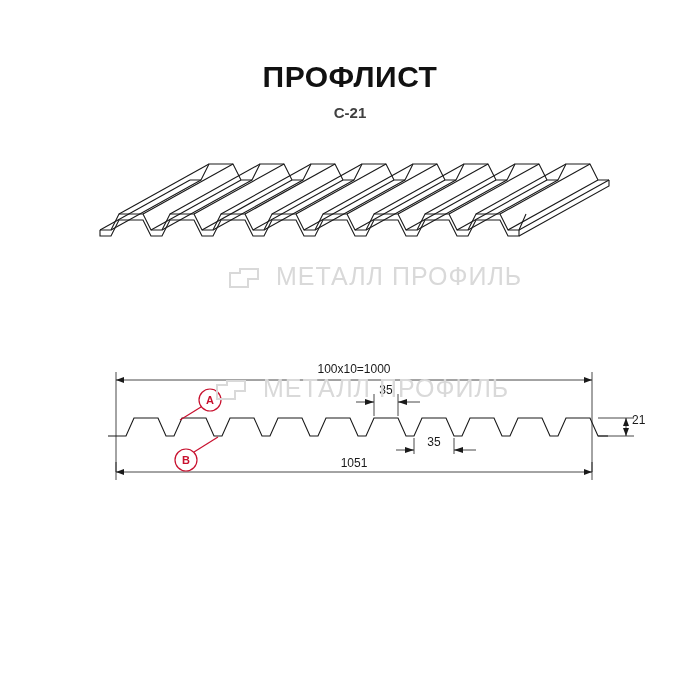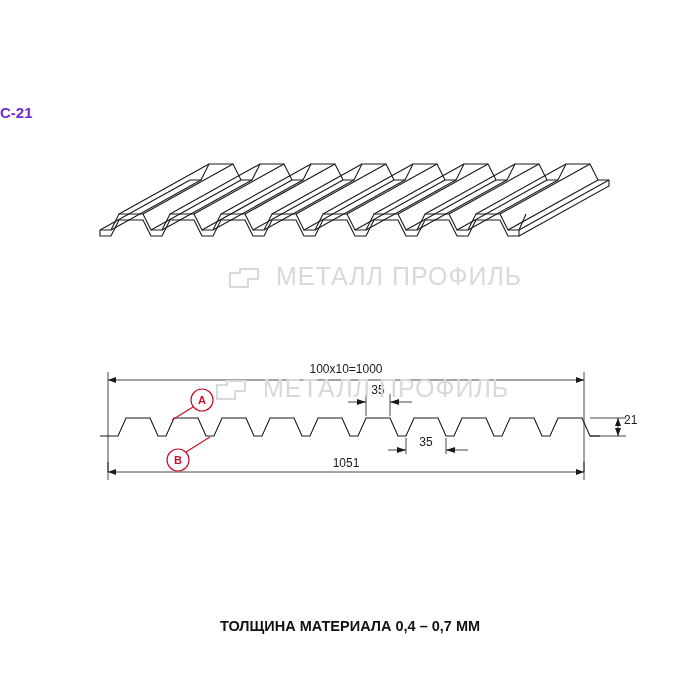--- a/index.html
+++ b/index.html
@@ -28,36 +28,36 @@
     font-size: 30px;
     font-weight: bold;
     letter-spacing: 0.5px;
     color: #111;
   }
   .subtitle {
     position: absolute;
     top: 104px;
     left: 0;
     width: 700px;
-    text-align: left;
+    text-align: center;
     font-size: 15px;
     font-weight: bold;
-    color: #6d28d9;
+    color: #404040;
   }
   .iso-area {
     position: absolute;
     top: 150px;
     left: 70px;
     width: 560px;
     height: 160px;
   }
   .tech-area {
     position: absolute;
     top: 350px;
-    left: 60px;
+    left: 68px;
     width: 580px;
     height: 160px;
   }
   .footer {
     position: absolute;
     top: 618px;
     left: 0;
     width: 700px;
     text-align: center;
     font-size: 14.5px;
@@ -93,20 +93,21 @@
   .dim { fill: none; stroke: #1a1a1a; stroke-width: 0.8; }
   .red { fill: none; stroke: #c8102e; stroke-width: 1.2; }
   .red-t { fill: #c8102e; font-size: 11px; font-weight: bold; font-family: "Liberation Sans", sans-serif; }
   .dtxt { fill: #1a1a1a; font-size: 12px; font-family: "Liberation Sans", sans-serif; }
 </style>
 </head>
 <body>
 
 <div class="page">
 
+  <div class="title">ПРОФЛИСТ</div>
   <div class="subtitle">С-21</div>
 
   <div class="iso-area">
     <svg width="560" height="160" viewBox="0 0 560 160">
       <g class="ln">
 
         <path d="M120 30 L131 30 L139 14 L163 14 L171 30 L182 30 L190 14 L214 14 L222 30 L233 30 L241 14 L265 14 L273 30 L284 30 L292 14 L316 14 L324 30 L335 30 L343 14 L367 14 L375 30 L386 30 L394 14 L418 14 L426 30 L437 30 L445 14 L469 14 L477 30 L488 30 L496 14 L520 14 L528 30 L539 30"></path>
 
         <path d="M30 80 L41 80 L49 64 L73 64 L81 80 L92 80 L100 64 L124 64 L132 80 L143 80 L151 64 L175 64 L183 80 L194 80 L202 64 L226 64 L234 80 L245 80 L253 64 L277 64 L285 80 L296 80 L304 64 L328 64 L336 80 L347 80 L355 64 L379 64 L387 80 L398 80 L406 64 L430 64 L438 80 L449 80 L456 64 L449 80"></path>
 
@@ -239,15 +240,14 @@
       <path d="M2 22 L2 8 L12 8 L12 4 L30 4 L30 14 L20 14 L20 22 Z" fill="none" stroke="#d9d9d9" stroke-width="2"></path>
     </svg><span>МЕТАЛЛ ПРОФИЛЬ</span>
   </div>
 
   <div class="wm wm2">
     <svg class="wm-mark" width="40" height="26" viewBox="0 0 40 26">
       <path d="M2 22 L2 8 L12 8 L12 4 L30 4 L30 14 L20 14 L20 22 Z" fill="none" stroke="#d9d9d9" stroke-width="2"></path>
     </svg><span>МЕТАЛЛ ПРОФИЛЬ</span>
   </div>
 
-  <div class="footer">ТОЛЩИНА МАТЕРИАЛА 0,4 – 0,7 ММ</div>
 
 </div>
 
 </body></html>

